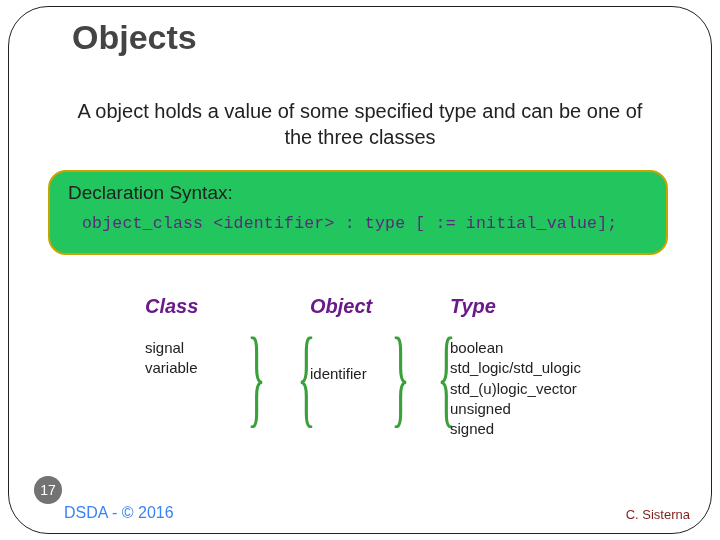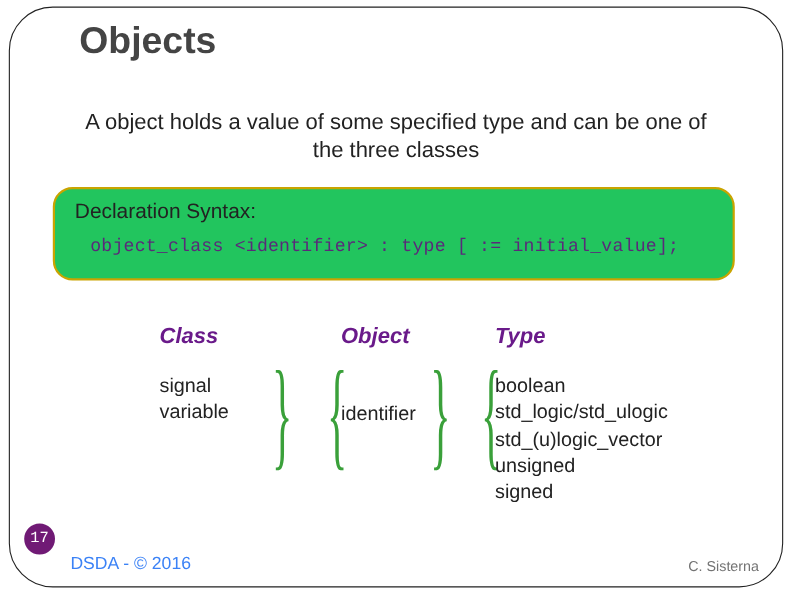--- a/index.html
+++ b/index.html
@@ -65,63 +65,62 @@
   .col-object { left: 200px; width: 140px; text-align: left; }
   .col-type   { left: 340px; width: 230px; }
   .col h3 {
     font-size: 20px;
     font-style: italic;
     font-weight: bold;
     color: #6a1a8a;
     margin-bottom: 8px;
   }
   .col .items {
-    font-size: 18px;
+    font-size: 15px;
     color: #222;
     line-height: 1.35;
     padding-top: 12px;
   }
   .col-object .items { padding-top: 38px; }
   .brace {
     position: absolute;
     font-size: 110px;
     color: #3aa03a;
     font-family: "Times New Roman", serif;
     line-height: 1;
     transform: scaleX(0.35);
     top: 26px;
   }
   .brace-class  { left: 120px; }
   .brace-object-l { left: 170px; }
   .brace-object-r { left: 264px; }
   .brace-type   { left: 310px; }
   .pagenum {
     position: absolute;
-    left: 22px; bottom: 36px;
+    left: 34px; bottom: 36px;
     width: 28px; height: 28px;
     border-radius: 50%;
-    background: #701a75;
+    background: #737373;
     color: #fff;
     font-size: 14px;
     display: flex;
     align-items: center;
     justify-content: center;
-    font-family: Liberation Mono, monospace;
   }
   .footer-left {
     position: absolute;
     left: 64px; bottom: 18px;
     font-size: 16px;
     color: #3b82f6;
   }
   .footer-right {
     position: absolute;
     right: 30px; bottom: 18px;
     font-size: 13px;
-    color: #737373;
+    color: #7f1d1d;
   }
 </style>
 </head>
 <body>
 
 <div class="slide">
   <div class="frame"></div>
 
   <div class="title">Objects</div>
 

